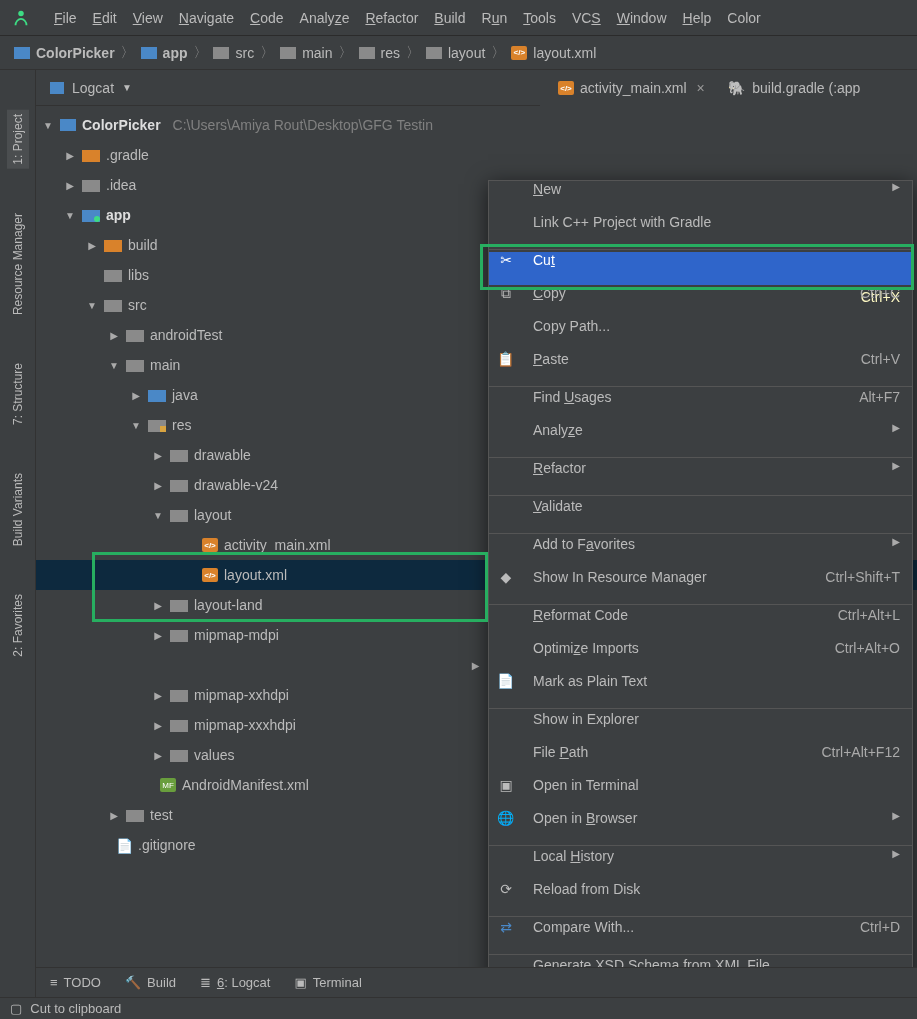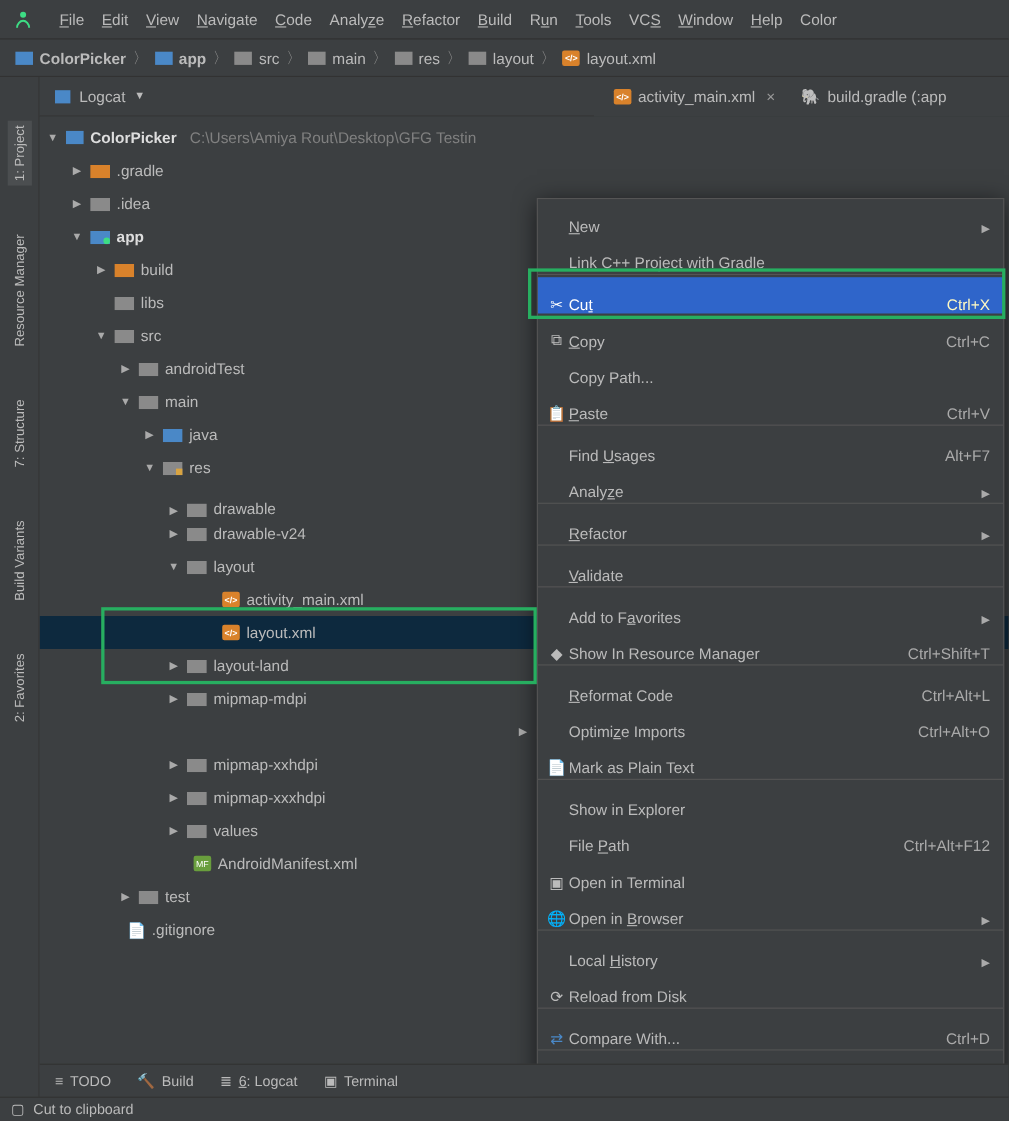--- a/index.html
+++ b/index.html
@@ -47,21 +47,21 @@
 .folder-svg { width: 18px; height: 14px; }
 .xml-ico { width: 16px; height: 14px; display: inline-flex; align-items: center; justify-content: center; background: #d9822b; color: #fff; font-size: 8px; font-weight: 700; border-radius: 2px; }
 
 
 .editor-tabs { position: absolute; left: 540px; top: 70px; right: 0; height: 36px; background: #3c3f41; display: flex; align-items: center; padding: 0 10px; gap: 8px; }
 .editor-tab { display: inline-flex; align-items: center; gap: 6px; padding: 4px 8px; color: #bbb; }
 .editor-tab .close { color: #999; margin-left: 4px; cursor: pointer; }
 
 
 .context-menu { position: absolute; left: 488px; top: 180px; width: 425px; background: #3c3f41; border: 1px solid #555; box-shadow: 0 4px 20px rgba(0,0,0,0.6); }
-.context-menu .cm-item { display: flex; align-items: flex-end; height: 33px; padding: 0 12px 0 8px; gap: 2px; color: #bbb; cursor: pointer; }
+.context-menu .cm-item { display: flex; align-items: flex-start; height: 33px; padding: 0 12px 0 8px; gap: 18px; color: #bbb; cursor: pointer; }
 .context-menu .cm-item.highlighted { background: #2f65ca; color: #fff; }
 .context-menu .cm-item .icon-slot { width: 18px; display: inline-flex; justify-content: center; }
 .context-menu .cm-item .label { flex: 1; }
 .context-menu .cm-item .shortcut { color: #aaa; }
 .context-menu .cm-item.highlighted .shortcut { color: #fef9c3; margin-top: 37px; }
 .context-menu .cm-item .submenu-arrow { color: #aaa; font-size: 10px; }
 .context-menu .sep { height: 1px; background: #555; margin: 2px 0; }
 
 
 .bottom-bar { position: absolute; left: 36px; right: 0; bottom: 22px; height: 30px; background: #3c3f41; border-top: 1px solid #323232; display: flex; align-items: center; padding: 0 14px; gap: 24px; font-size: 13px; color: #bbb; }
@@ -233,21 +233,21 @@
         <span class="node-label">java</span>
       </div>
     <div class="tree-row" style="padding-left:94px;">
         <span class="arrow expanded"></span>
         <svg class="folder-svg">
           <rect width="18" height="12" y="2" fill="#8a8a8a"></rect>
           <rect x="12" y="8" width="6" height="6" fill="#d9a441"></rect>
         </svg>
         <span class="node-label">res</span>
       </div>
-    <div class="tree-row" style="padding-left:116px;align-items:flex-end;">
+    <div class="tree-row" style="padding-left:116px;">
         <span class="arrow collapsed"></span>
         <svg class="folder-svg">
           <rect width="18" height="12" y="2" fill="#8a8a8a"></rect>
         </svg>
         <span class="node-label">drawable</span>
       </div>
     <div class="tree-row" style="padding-left:116px;">
         <span class="arrow collapsed"></span>
         <svg class="folder-svg">
           <rect width="18" height="12" y="2" fill="#8a8a8a"></rect>
@@ -308,21 +308,21 @@
       </div>
     <div class="tree-row" style="padding-left:116px;">
         <span class="arrow collapsed"></span>
         <svg class="folder-svg">
           <rect width="18" height="12" y="2" fill="#8a8a8a"></rect>
         </svg>
         <span class="node-label">values</span>
       </div>
     <div class="tree-row" style="padding-left:106px;">
         <span class="arrow none"></span>
-        <span style="width:16px;height:14px;background:#699e3d;color:#fff;font-size:8px;display:inline-flex;align-items:center;justify-content:center;border-radius:2px;margin-left:16px;">MF</span>
+        <span style="width:16px;height:14px;background:#699e3d;color:#fff;font-size:8px;display:inline-flex;align-items:center;justify-content:center;border-radius:2px;">MF</span>
         <span class="node-label">AndroidManifest.xml</span>
       </div>
     <div class="tree-row" style="padding-left:72px;">
         <span class="arrow collapsed"></span>
         <svg class="folder-svg">
           <rect width="18" height="12" y="2" fill="#8a8a8a"></rect>
         </svg>
         <span class="node-label">test</span>
       </div>
     <div class="tree-row" style="padding-left:62px;">

